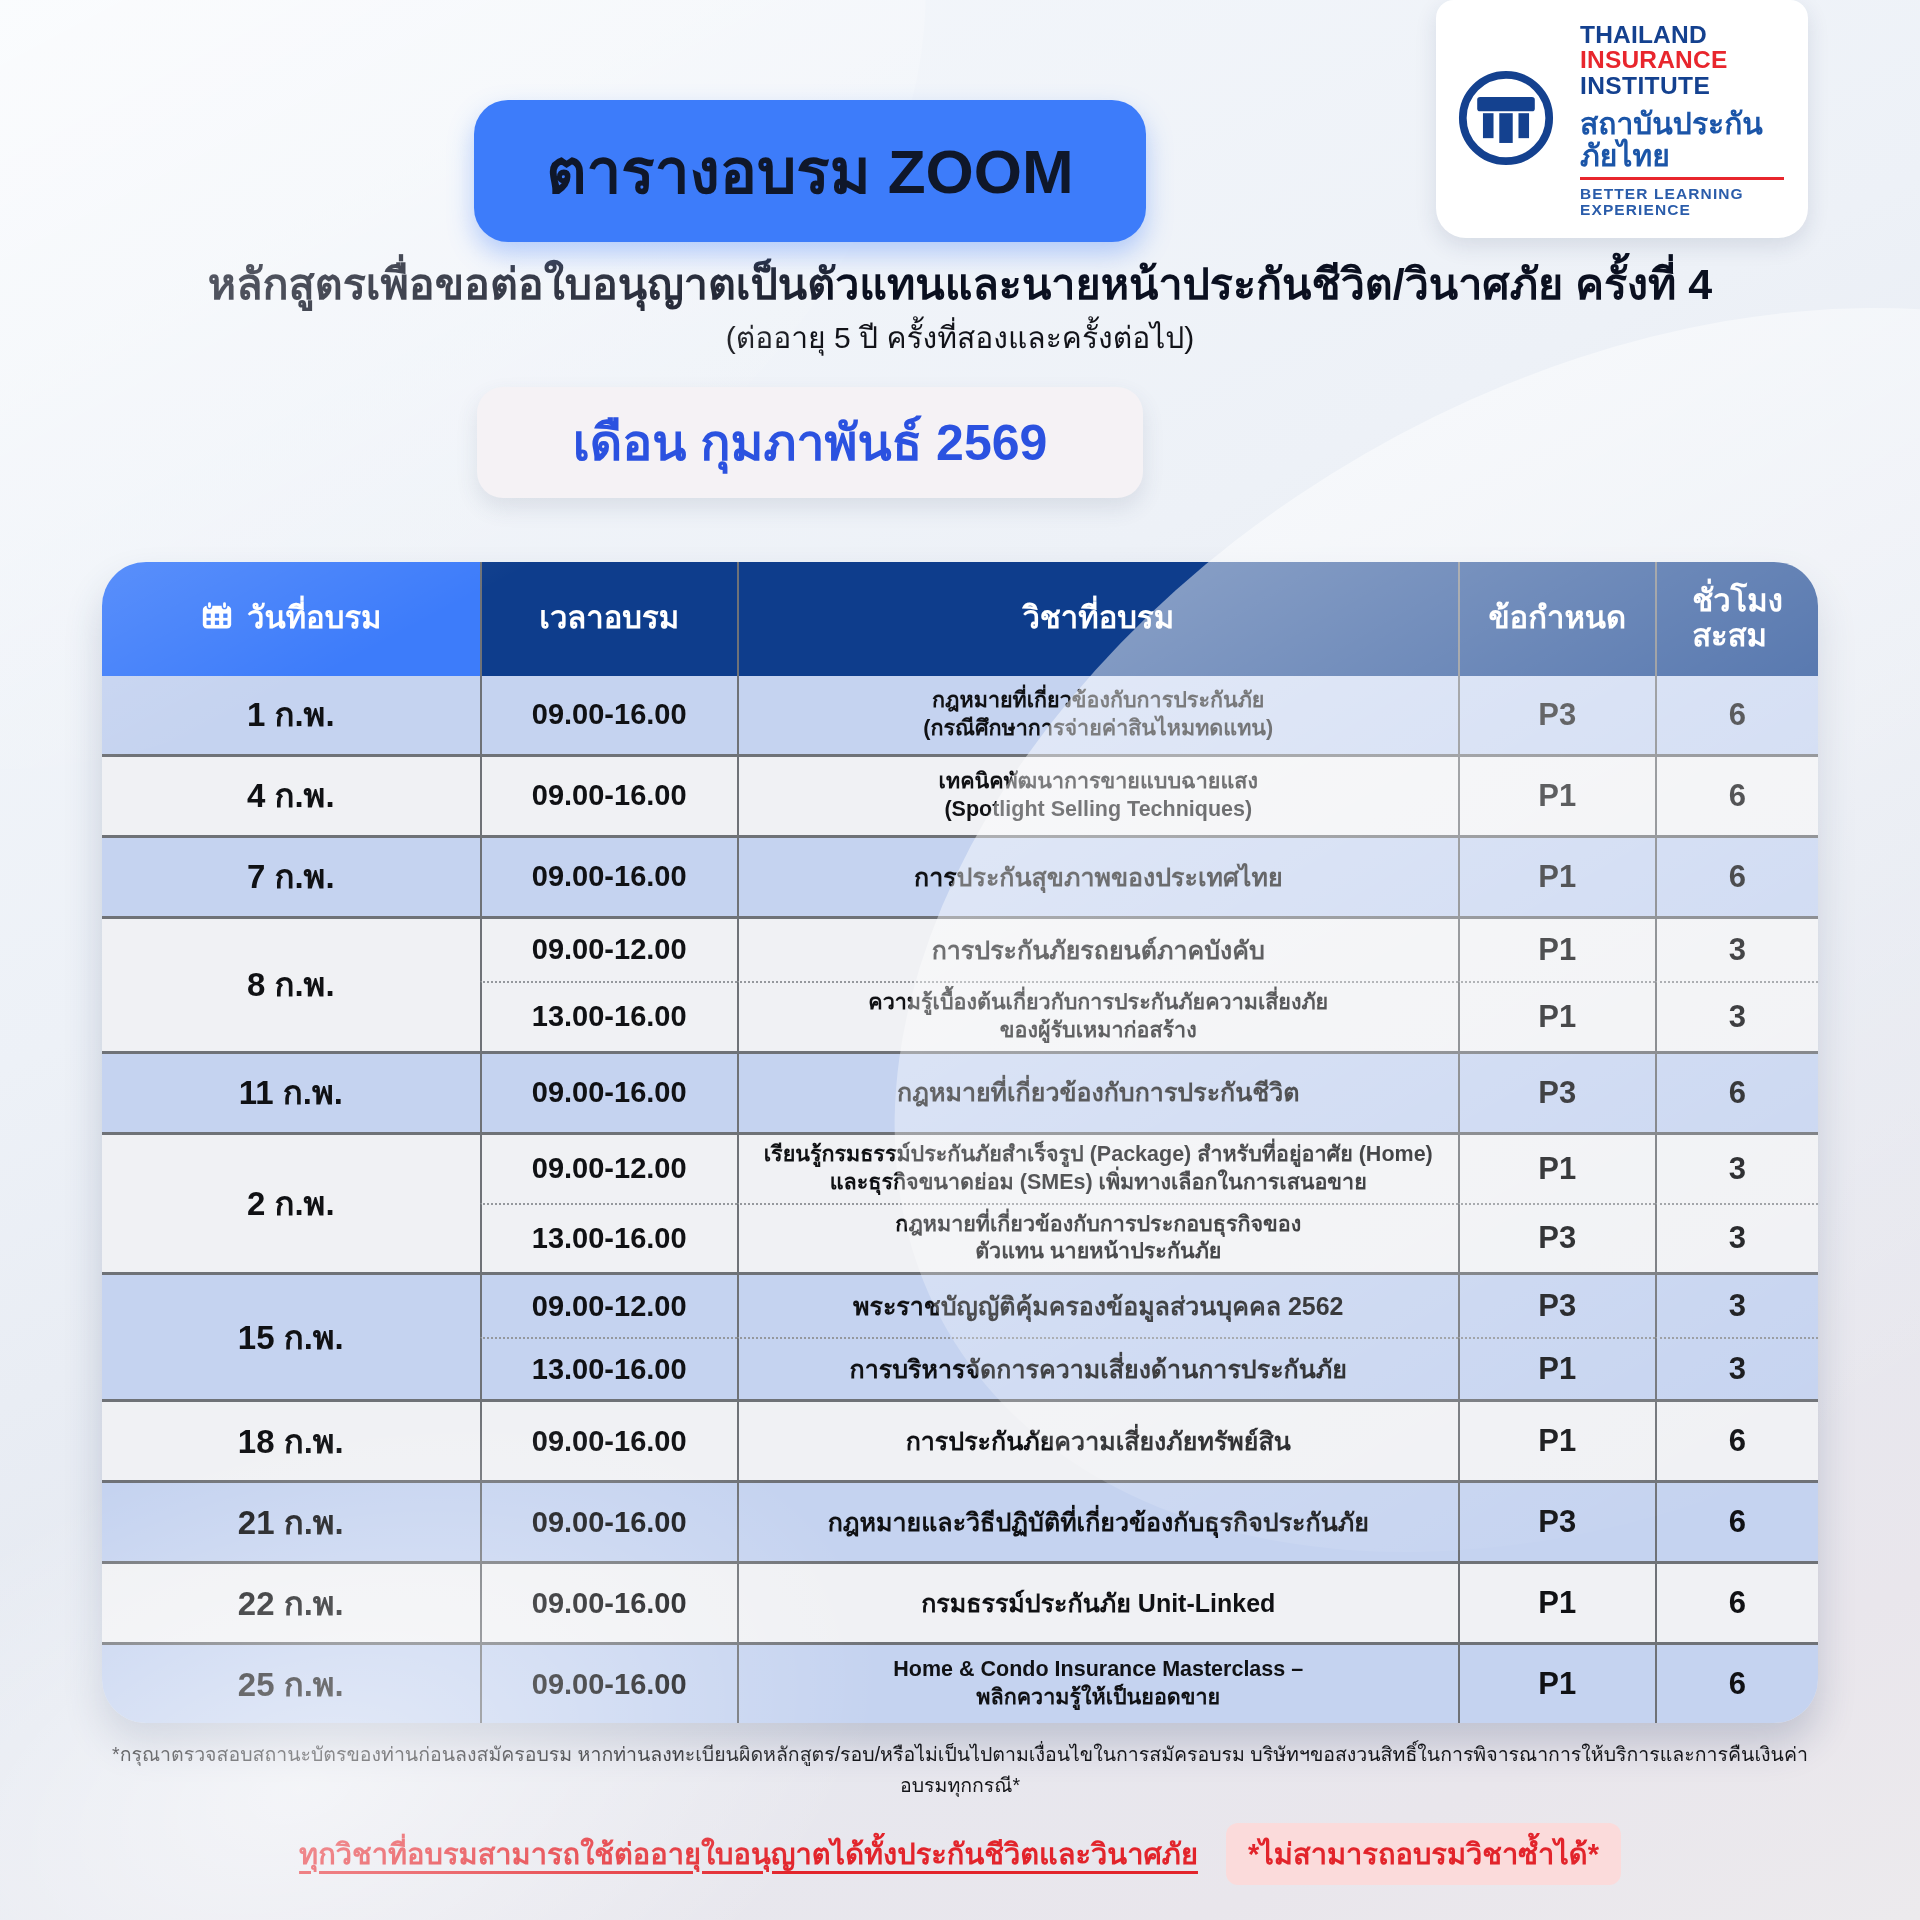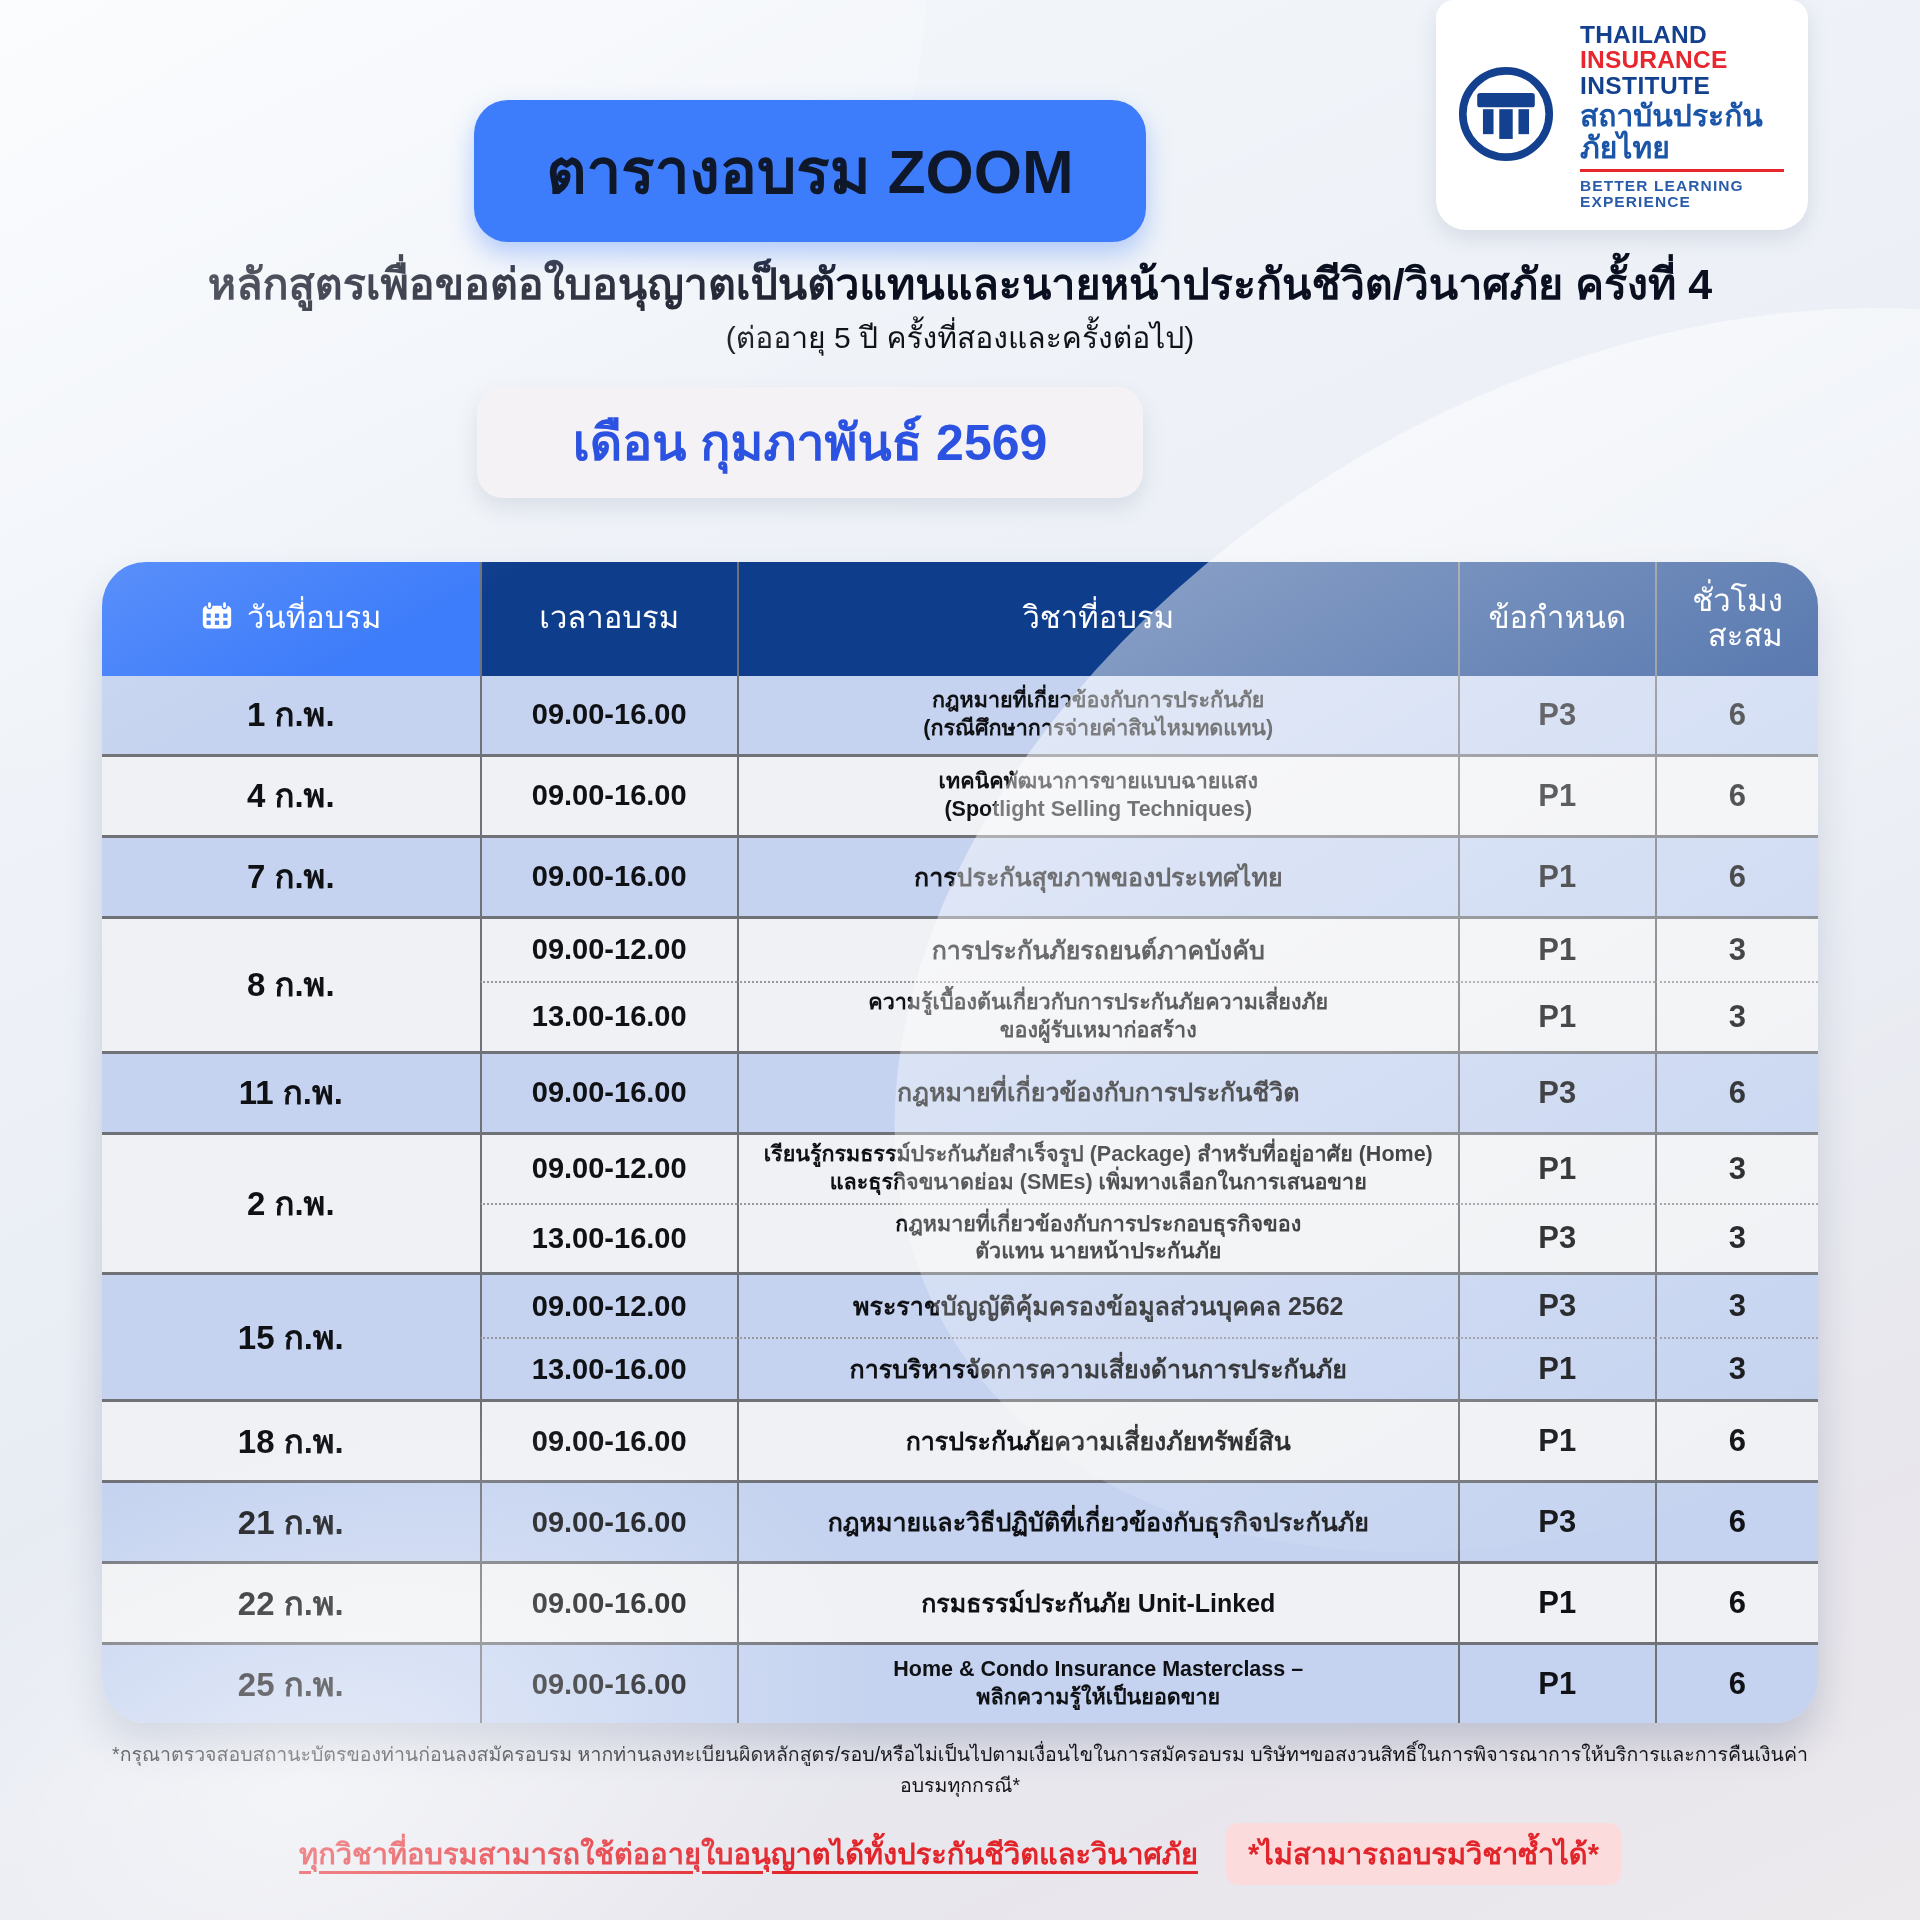--- a/index.html
+++ b/index.html
@@ -20,21 +20,21 @@
   .logo-card{
     position:absolute;top:0;right:112px;width:372px;box-sizing:border-box;
     background:#ffffff;border-radius:18px 18px 30px 30px;box-shadow:0 8px 22px rgba(30,50,90,.12);
     padding:22px 24px 20px 22px;display:flex;align-items:center;gap:26px;z-index:5;
   }
   .logo-mark{flex:0 0 auto;}
   .logo-text{display:flex;flex-direction:column;line-height:1.04;}
   .logo-l1{font-size:24.5px;font-weight:bold;letter-spacing:.2px;}
   .logo-l1 .nv{color:#14418f;} .logo-l1 .rd{color:#e8262d;}
   .logo-l2{font-size:24.5px;font-weight:bold;color:#14418f;letter-spacing:.4px;}
-  .logo-th{font-size:30px;font-weight:bold;color:#1b55a8;margin-top:2px;}
+  .logo-th{font-size:30px;font-weight:bold;color:#1b55a8;margin-top:10px;}
   .logo-div{height:3px;background:#e8262d;margin:6px 0 6px;}
   .logo-tag{font-size:15.5px;color:#2a5caa;letter-spacing:1.1px;font-weight:600;}
 
   
   .shift{transform:translateX(-150px);}
   .title-pill{
     margin:100px auto 0;width:fit-content;background:#3d7cfa;color:#0f172a;
     font-weight:bold;font-size:62px;padding:22px 72px;border-radius:34px;
     box-shadow:0 12px 26px rgba(61,124,250,.35);
   }
@@ -46,22 +46,22 @@
     box-shadow:0 10px 22px rgba(60,70,110,.12);
   }
 
   
   .table{
     width:1716px;margin:64px auto 0;border-radius:44px;overflow:hidden;
     box-shadow:0 22px 38px rgba(35,55,100,.20);
   }
   .thead,.tgroup{display:grid;grid-template-columns:22% 15% 42% 11.5% 9.5%;}
   .thead .hcell{
-    background:#0e3d8c;color:#fff;font-weight:normal;font-size:31px;min-height:114px;
-    display:flex;align-items:center;justify-content:center;text-align:right;gap:13px;
+    background:#0e3d8c;color:#fff;font-weight:bold;font-size:31px;min-height:114px;
+    display:flex;align-items:center;justify-content:center;text-align:left;gap:13px;
     border-left:2px solid #6f7277;line-height:1.12;
   }
   .thead .hcell:first-child{background:#3d7cfa;border-left:none;}
   .tgroup{background:#fff;}
   .tgroup + .tgroup{border-top:3px solid #6f7277;}
   .shade-blue{background:#c5d3f0;}
   .shade-gray{background:#f0f1f4;}
   .cell{
     display:flex;align-items:center;justify-content:center;text-align:center;
     border-left:2px solid #6f7277;padding:6px 14px;box-sizing:border-box;color:#101114;

